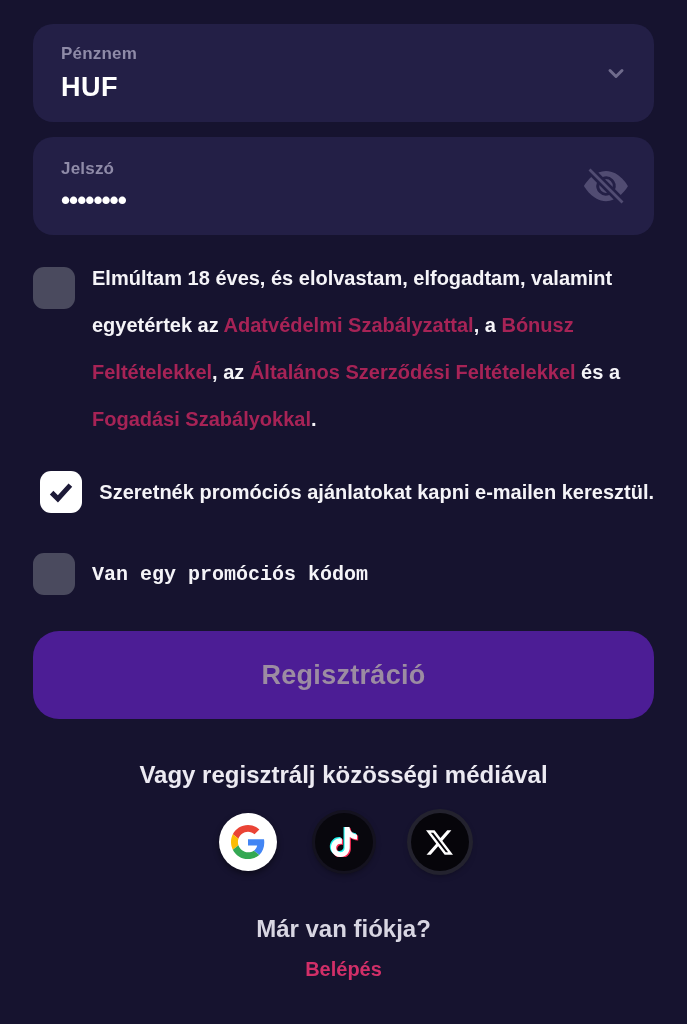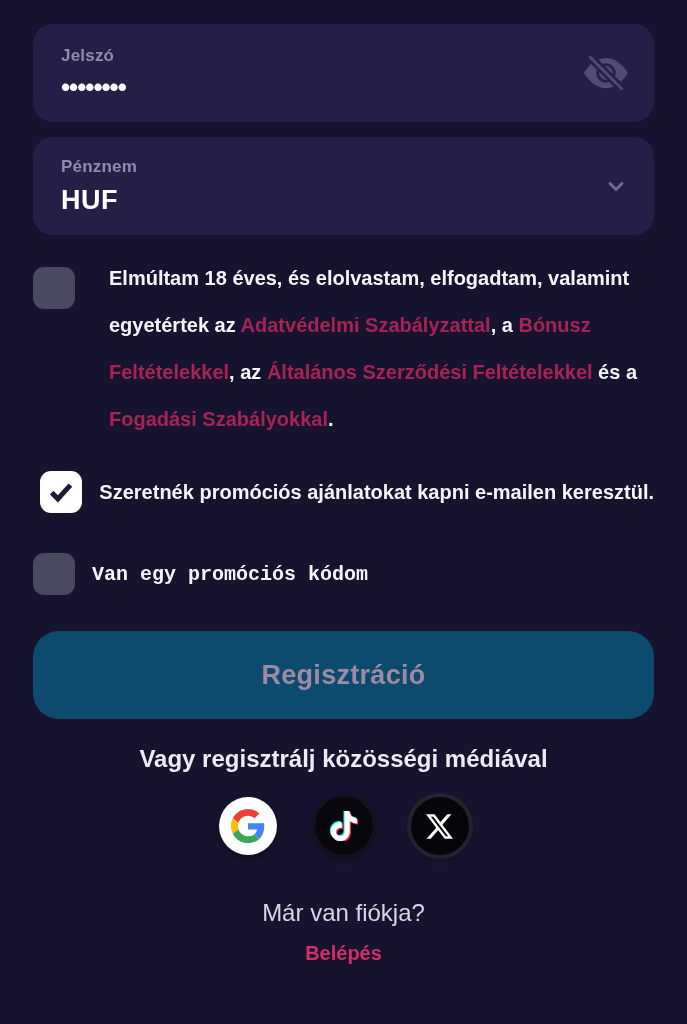--- a/index.html
+++ b/index.html
@@ -51,21 +51,21 @@
     transform: translateY(-50%);
     display: flex;
     align-items: center;
     justify-content: center;
   }
   .field-icon.eye svg { width: 44px; height: 44px; }
   .field-icon.chev svg { width: 24px; height: 24px; }
 
   
   .check-row { display: flex; align-items: flex-start; }
-  .check-row.terms { margin-top: 32px; gap: 17px; }
+  .check-row.terms { margin-top: 32px; }
   .check-row.centered { align-items: center; }
   .checkbox {
     flex: 0 0 auto;
     width: 42px; height: 42px;
     border-radius: 11px;
     background: #4a4a5e;
     cursor: pointer;
     display: flex; align-items: center; justify-content: center;
   }
   .checkbox .check { display: none; width: 30px; height: 30px; }
@@ -82,32 +82,32 @@
   .row-email { margin-top: 28px; justify-content: flex-end; }
   .row-code  { margin-top: 40px; font-family: Liberation Mono, monospace; }
 
   
   .submit {
     margin-top: 36px;
     width: 100%;
     height: 88px;
     border: none;
     border-radius: 26px;
-    background: #0c4a6e;
+    background: #4c1d95;
     color: #9c8ca2;
     font-family: "Liberation Sans", sans-serif;
     font-size: 27px;
     font-weight: 600;
     letter-spacing: .3px;
     cursor: pointer;
   }
 
   
   .social-heading {
-    margin-top: 26px;
+    margin-top: 42px;
     text-align: center;
     font-size: 24px;
     font-weight: 700;
     color: #eceaf2;
   }
   .social-row {
     margin-top: 24px;
     display: flex;
     justify-content: center;
     align-items: center;
@@ -124,58 +124,58 @@
   .social-btn.tiktok { background: #08070d; box-shadow: 0 0 0 3px #14121f, 0 3px 7px rgba(0,0,0,.5); }
   .social-btn.tiktok svg { width: 30px; height: 30px; }
   .social-btn.x { background: #06050a; box-shadow: 0 0 0 4px #23222e, 0 3px 7px rgba(0,0,0,.5); }
   .social-btn.x svg { width: 27px; height: 27px; }
 
   
   .footer-question {
     margin-top: 44px;
     text-align: center;
     font-size: 24px;
-    font-weight: 400;
+    font-weight: 700;
     color: #d8d6e2;
   }
   .login-link {
     display: block;
     margin-top: 15px;
     text-align: center;
     font-size: 20px;
     font-weight: 700;
     color: #d12f68;
     text-decoration: none;
     cursor: pointer;
   }
 </style>
 </head>
 <body>
 
 <div class="page">
+
+  
+  <div class="field">
+    <div class="field-label">Pénznem</div>
+    <div class="field-value">HUF</div>
+    <span class="field-icon chev">
+      <svg viewBox="0 0 24 24" fill="none" stroke="#6f6b8c" stroke-width="3" stroke-linecap="round" stroke-linejoin="round">
+        <path d="M6 9.5 12 15.5 18 9.5"></path>
+      </svg>
+    </span>
+  </div>
 
   
   <div class="field">
     <div class="field-label">Jelszó</div>
     <div class="field-value dots">••••••••</div>
     <span class="field-icon eye">
       <svg viewBox="0 0 16 16" fill="#514c72" xmlns="http://www.w3.org/2000/svg">
         <path d="m10.79 12.912-1.614-1.615a3.5 3.5 0 0 1-4.474-4.474l-2.06-2.06C.938 6.278 0 8 0 8s3 5.5 8 5.5a7.029 7.029 0 0 0 2.79-.588zM5.21 3.088A7.028 7.028 0 0 1 8 2.5c5 0 8 5.5 8 5.5s-.939 1.721-2.641 3.238l-2.062-2.062a3.5 3.5 0 0 0-4.474-4.474L5.21 3.089z"></path>
         <path d="M5.525 7.646a2.5 2.5 0 0 0 2.829 2.829l-2.83-2.829zm4.95.708-2.829-2.83a2.5 2.5 0 0 1 2.829 2.829zm3.171 6-12-12 .708-.708 12 12-.708.708z"></path>
-      </svg>
-    </span>
-  </div>
-
-  
-  <div class="field">
-    <div class="field-label">Pénznem</div>
-    <div class="field-value">HUF</div>
-    <span class="field-icon chev">
-      <svg viewBox="0 0 24 24" fill="none" stroke="#6f6b8c" stroke-width="3" stroke-linecap="round" stroke-linejoin="round">
-        <path d="M6 9.5 12 15.5 18 9.5"></path>
       </svg>
     </span>
   </div>
 
   
   <div class="check-row terms">
     <span class="checkbox">
       
     </span>
     <div class="check-label terms-label"><span>Elmúltam 18 éves, és elolvastam, elfogadtam, valamint egyetértek az </span><span class="terms-link">Adatvédelmi Szabályzattal</span><span>, a </span><span class="terms-link">Bónusz Feltételekkel</span><span>, az </span><span class="terms-link">Általános Szerződési Feltételekkel</span><span> és a </span><span class="terms-link">Fogadási Szabályokkal</span><span>.</span></div>

